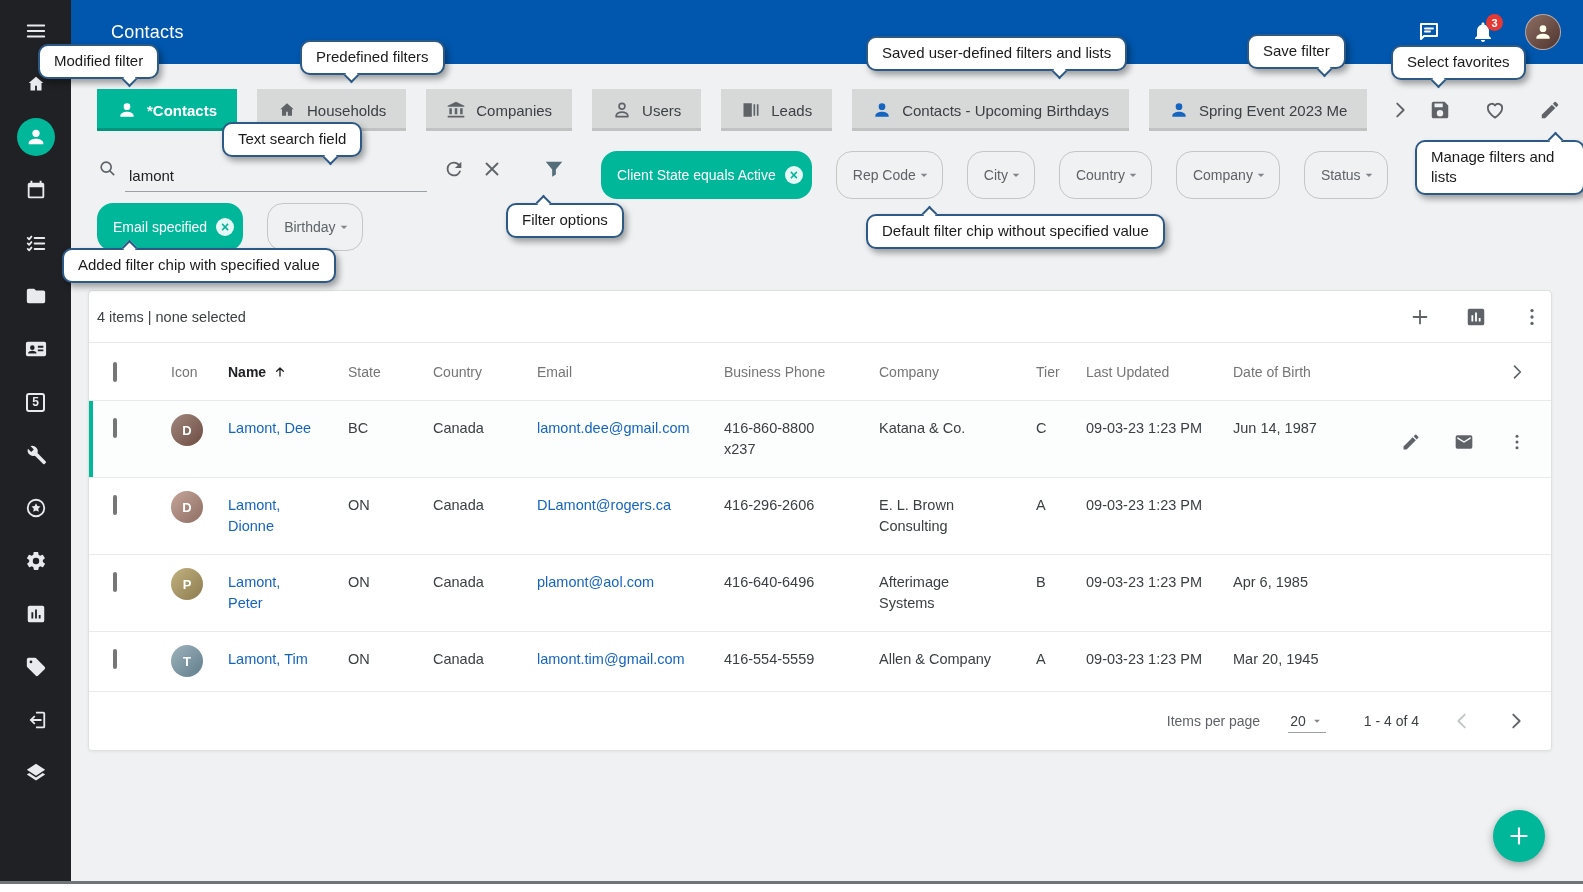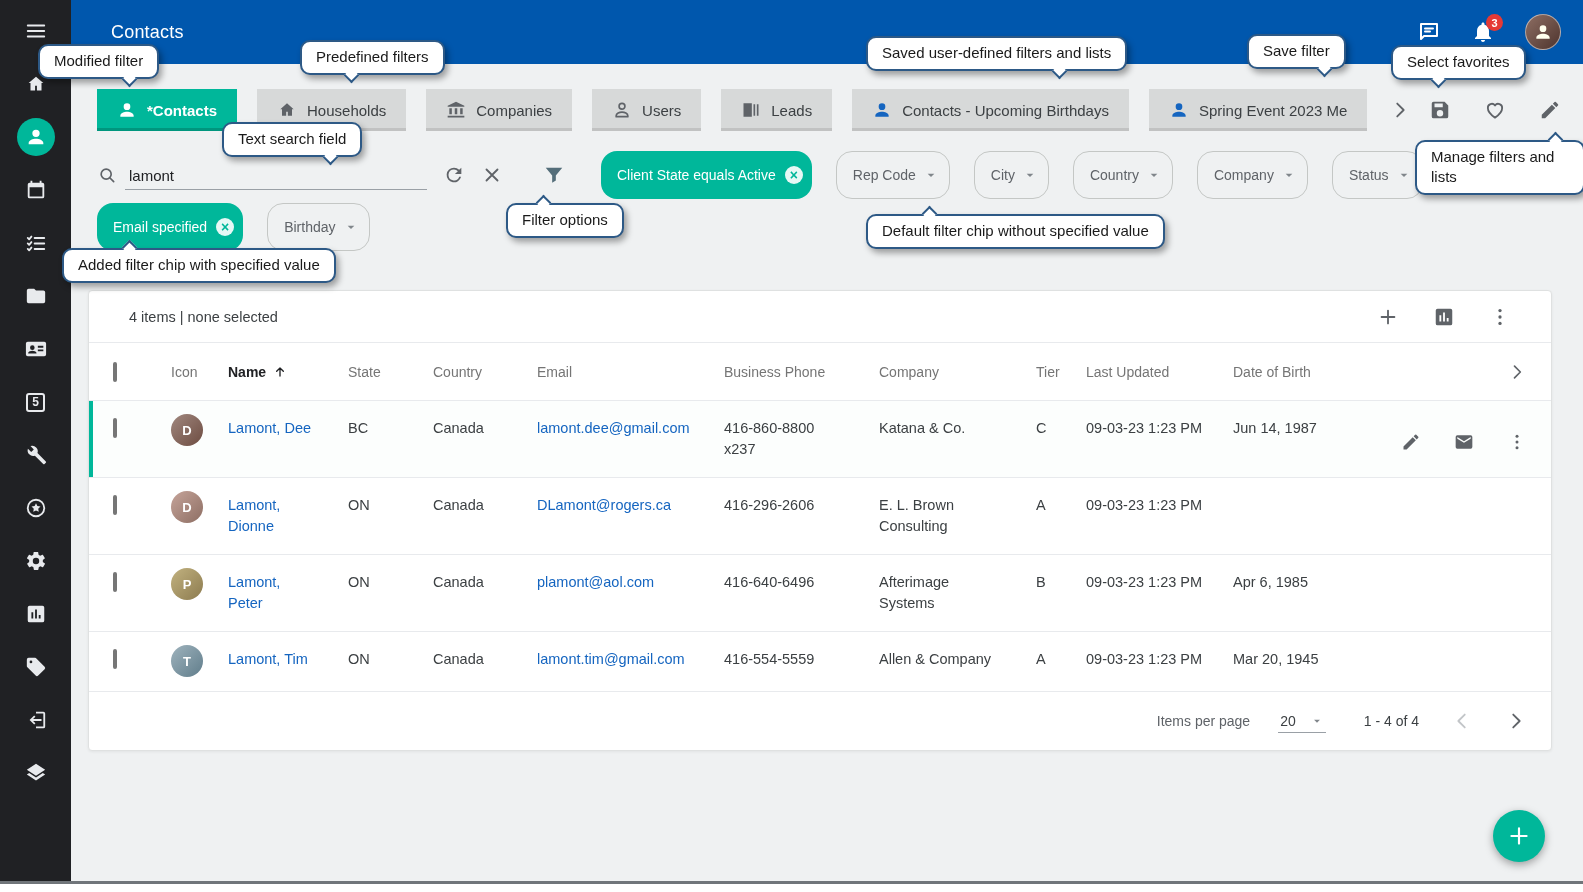--- a/index.html
+++ b/index.html
@@ -49,40 +49,40 @@
   .tab svg{width:20px;height:20px;color:#5f6368;flex:none}
   .tab.active{background:var(--teal);color:#fff;font-weight:600;box-shadow:inset 0 -3px 0 rgba(0,0,0,.18)}
   .tab.active svg{color:#fff}
   .tab.userdef svg{color:#1565c0}
   .tab .trunc{max-width:148px;overflow:hidden;text-overflow:clip;display:inline-block}
   .tabs-chevron{width:22px;height:22px;color:#5f6368;cursor:pointer;margin-left:2px;flex:none}
   .tab-actions{margin-left:auto;display:flex;gap:33px;align-items:center}
   .tab-actions .icon-btn{margin-left:0}
 
   
-  .filter-row{margin:24px 22px 0 26px;display:flex;align-items:center;height:34px}
+  .filter-row{margin:24px 22px 0 26px;display:flex;height:34px}
   .filter-row.second{margin-top:18px}
   .search-ic{width:20px;height:20px;color:#5f6368}
   .search-input{width:302px;border:none;border-bottom:1px solid #9aa0a6;background:transparent;
                 font-size:15px;padding:6px 4px 5px;color:#202124;outline:none;margin-left:8px;font-family:inherit}
   .icon-btn{width:22px;height:22px;color:#5f6368;cursor:pointer;margin-left:16px;flex:none}
   .icon-btn svg{width:22px;height:22px}
   .funnel-btn{margin-left:40px;color:#546e7a}
   .chips{display:flex;align-items:center;gap:24px;margin-left:36px}
   .chip{height:48px;border-radius:16px;display:inline-flex;align-items:center;font-size:14px;cursor:pointer;white-space:nowrap}
   .chip.applied{background:var(--teal);color:#fff;gap:9px;padding:0 9px 0 16px}
   .chip .x{width:18px;height:18px;border-radius:50%;background:rgba(255,255,255,.9);color:var(--teal);
            display:flex;align-items:center;justify-content:center;font-size:14px;font-weight:700;line-height:1}
-  .chip.avail{border:1px solid #c4c7c5;color:#5f6368;background:transparent;gap:7px;padding:0 10px 0 16px}
+  .chip.avail{border:1px solid #c4c7c5;color:#5f6368;background:transparent;padding:0 10px 0 16px}
   .chip.avail svg{width:16px;height:16px;color:#80868b}
 
   
   .card{margin:46px 0 0 17px;width:1464px;background:#fff;border:1px solid #dfe1e1;border-radius:4px;
         box-shadow:0 1px 3px rgba(0,0,0,.06)}
-  .card-toolbar{height:52px;display:flex;align-items:center;padding:0 40px;color:var(--ink);
+  .card-toolbar{height:52px;display:flex;align-items:center;padding:0 8px;color:var(--ink);
                 font-size:14.5px;border-bottom:1px solid #e8eaed}
   .toolbar-icons{margin-left:auto;display:flex;gap:34px;color:#5f6368}
 
   .grid-row{display:grid;padding-left:24px;
      grid-template-columns:58px 57px 120px 85px 104px 187px 155px 157px 50px 147px 146px 1fr}
   .header-row{height:58px;align-items:center;color:var(--muted);font-size:14px;border-bottom:1px solid #e8eaed}
   .hcell{display:flex;align-items:center;gap:6px;cursor:pointer}
   .hcell.sorted{color:#202124;font-weight:700}
   .hcell svg{width:16px;height:16px;color:#202124}
   .hd-chev{justify-self:end;padding-right:24px;color:#5f6368;width:44px;display:flex;justify-content:flex-end}
@@ -101,21 +101,21 @@
   .av4{background:linear-gradient(135deg,#9fb3bd,#607d8b)}
   .lnk{color:var(--link);cursor:pointer}
   .name-lnk{display:inline-block;max-width:90px}
   .phone-span{display:inline-block;max-width:112px}
   .comp-span{display:inline-block;max-width:122px}
   .row-actions{display:flex;gap:33px;justify-content:flex-end;padding-right:24px;color:#5f6368;align-self:center}
   .row-actions svg{width:20px;height:20px;cursor:pointer}
 
   .pagination{height:58px;display:flex;align-items:center;justify-content:flex-end;
               padding-right:24px;color:#5f6368;font-size:14px}
-  .page-size{display:flex;align-items:center;gap:14px;border-bottom:1px solid #9aa0a6;
+  .page-size{display:flex;align-items:center;gap:4px;border-bottom:1px solid #9aa0a6;
              padding:3px 2px;color:var(--ink);cursor:pointer;margin-left:28px}
   .page-size svg{width:14px;height:14px;color:#80868b}
   .page-range{margin-left:38px;color:var(--ink)}
   .pg-btn{width:22px;height:22px;margin-left:32px;cursor:pointer}
   .pg-btn svg{width:22px;height:22px}
   .pg-prev{color:#c2c5c8}
   .pg-next{color:#5f6368}
 
   
   .fab{position:absolute;left:1493px;top:810px;width:52px;height:52px;border-radius:50%;background:var(--teal);

